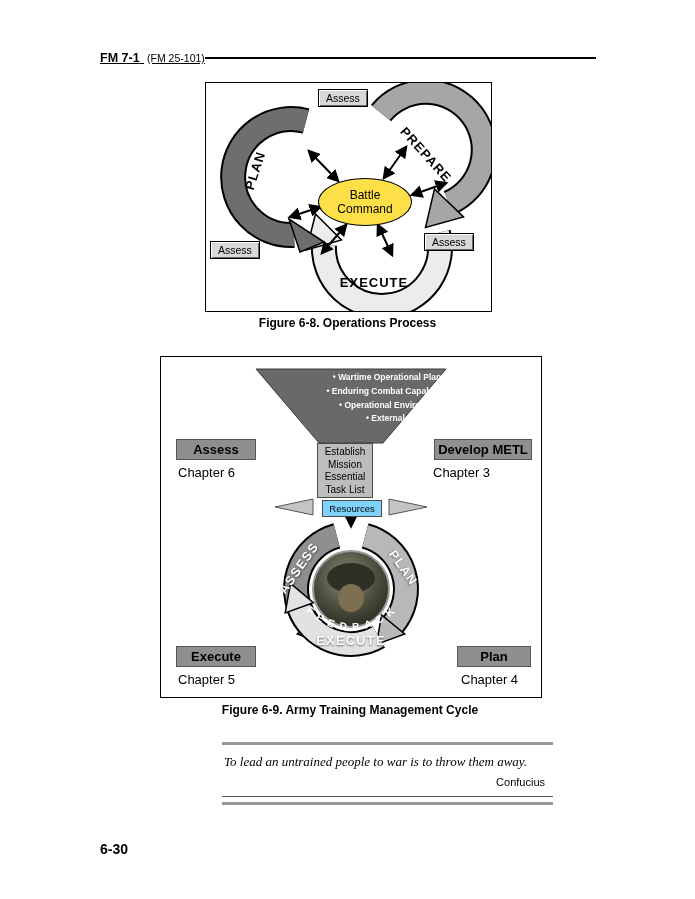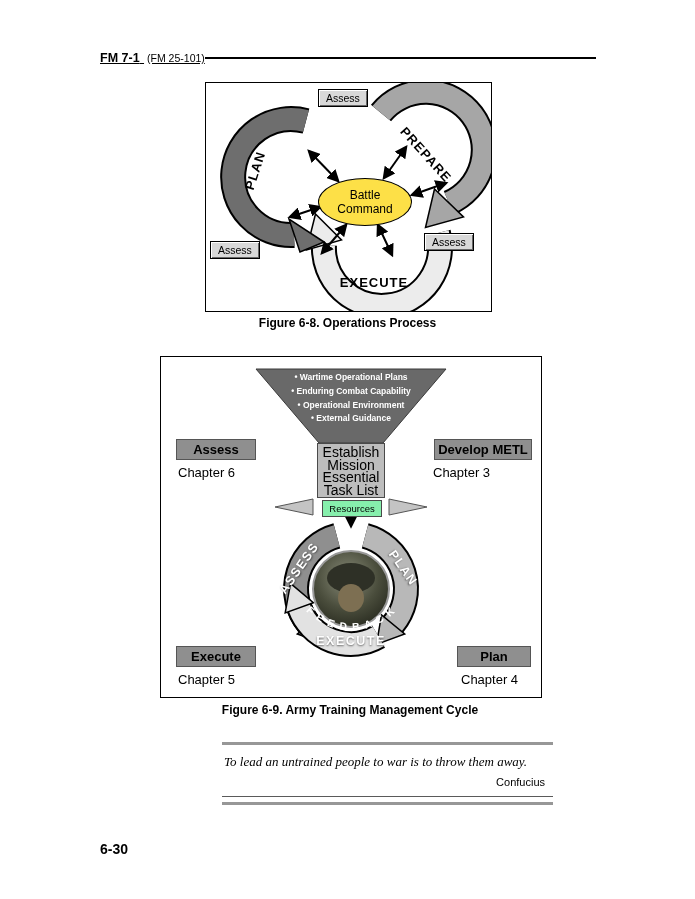--- a/index.html
+++ b/index.html
@@ -15,24 +15,24 @@
   .fig-caption{position:absolute;font-weight:bold;font-size:12px;text-align:center;}
   
   .battle-ellipse{position:absolute;left:112px;top:95px;width:92px;height:46px;border-radius:50%;
         background:#fde047;border:1.5px solid #000;display:flex;align-items:center;justify-content:center;}
   .battle-ellipse span{display:block;width:62px;text-align:center;font-size:12px;line-height:14px;}
   .rot-label{position:absolute;font-weight:bold;font-size:13px;letter-spacing:1px;text-align:center;}
   .assess-badge{position:absolute;font-size:10.5px;padding:2px 7px;background:#d8d8d8;border:1px solid #000;
         box-shadow:inset 1px 1px 0 #fff, inset -1px -1px 0 #666;}
   
   .funnel-text{position:absolute;left:95px;top:14px;width:190px;color:#fff;font-weight:bold;
-        font-size:8.5px;line-height:13.8px;text-align:center;}
-  .establish-box{position:absolute;left:156px;top:86px;width:68px;height:55px;background:#bdbdbd;
-        border:1px solid #4a4a4a;box-sizing:border-box;font-size:14px;line-height:12.5px;text-align:center;padding-top:2px;}
-  .resources-box{position:absolute;left:161px;top:143px;width:58px;height:15px;background:#86efac;
+        font-size:8.5px;line-height:13.8px;text-align:right;}
+  .establish-box{position:absolute;left:156px;top:86px;width:56px;height:55px;background:#bdbdbd;
+        border:1px solid #4a4a4a;box-sizing:border-box;font-size:10px;line-height:12.5px;text-align:center;padding-top:2px;}
+  .resources-box{position:absolute;left:161px;top:143px;width:58px;height:15px;background:#7dd3fc;
         border:1px solid #4a4a4a;font-size:9.5px;line-height:15px;text-align:center;}
   .side-label{position:absolute;height:21px;background:#8f8f8f;border:1px solid #555;box-sizing:border-box;
         color:#000;font-weight:bold;font-size:13px;line-height:19px;text-align:center;}
   .chapter-label{position:absolute;font-size:13px;}
   .ring-label{position:absolute;color:#fff;font-weight:bold;font-size:12.5px;letter-spacing:1.5px;
         text-align:center;text-shadow:0 1px 2px rgba(0,0,0,.55);}
   .feedback-text{font-family:"Liberation Sans",sans-serif;font-weight:bold;font-size:10.5px;
         letter-spacing:1.5px;fill:#fff;}
   
   .quote-block{position:absolute;left:222px;top:742px;width:331px;}

